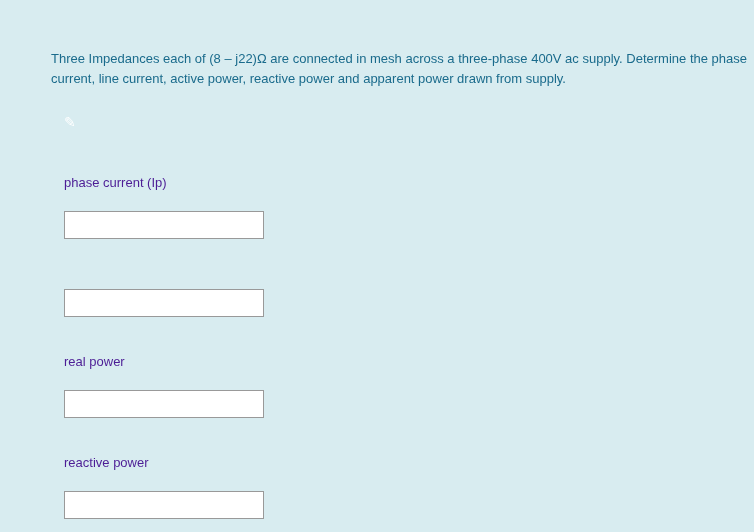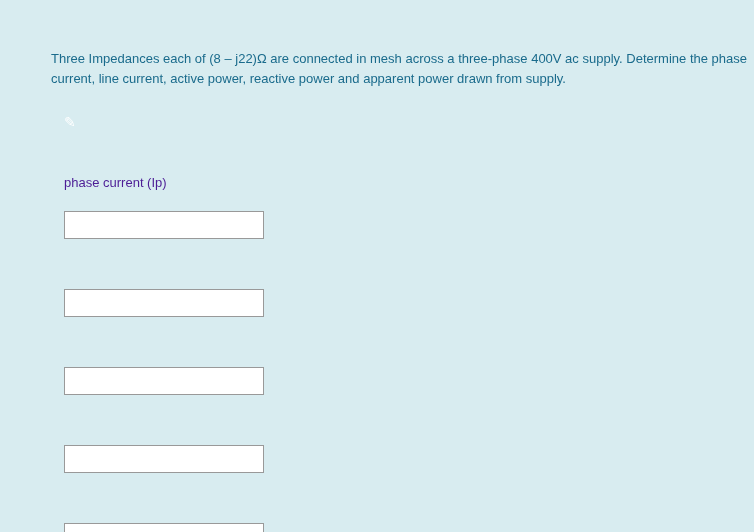--- a/index.html
+++ b/index.html
@@ -57,22 +57,24 @@
 <div class="field-group">
   <div class="field-label">phase current (Ip)</div>
   <input type="text" class="field-input" value="" style="">
 </div>
 
 <div class="field-group">
   <input type="text" class="field-input" value="" style="">
 </div>
 
 <div class="field-group">
+  <div class="field-label">real power</div>
   <input type="text" class="field-input" value="" style="">
 </div>
 
 <div class="field-group">
+  <div class="field-label">reactive power</div>
   <input type="text" class="field-input" value="" style="">
 </div>
 
 <div class="field-group">
   <input type="text" class="field-input" value="" style="">
 </div>
 
 </body></html>

